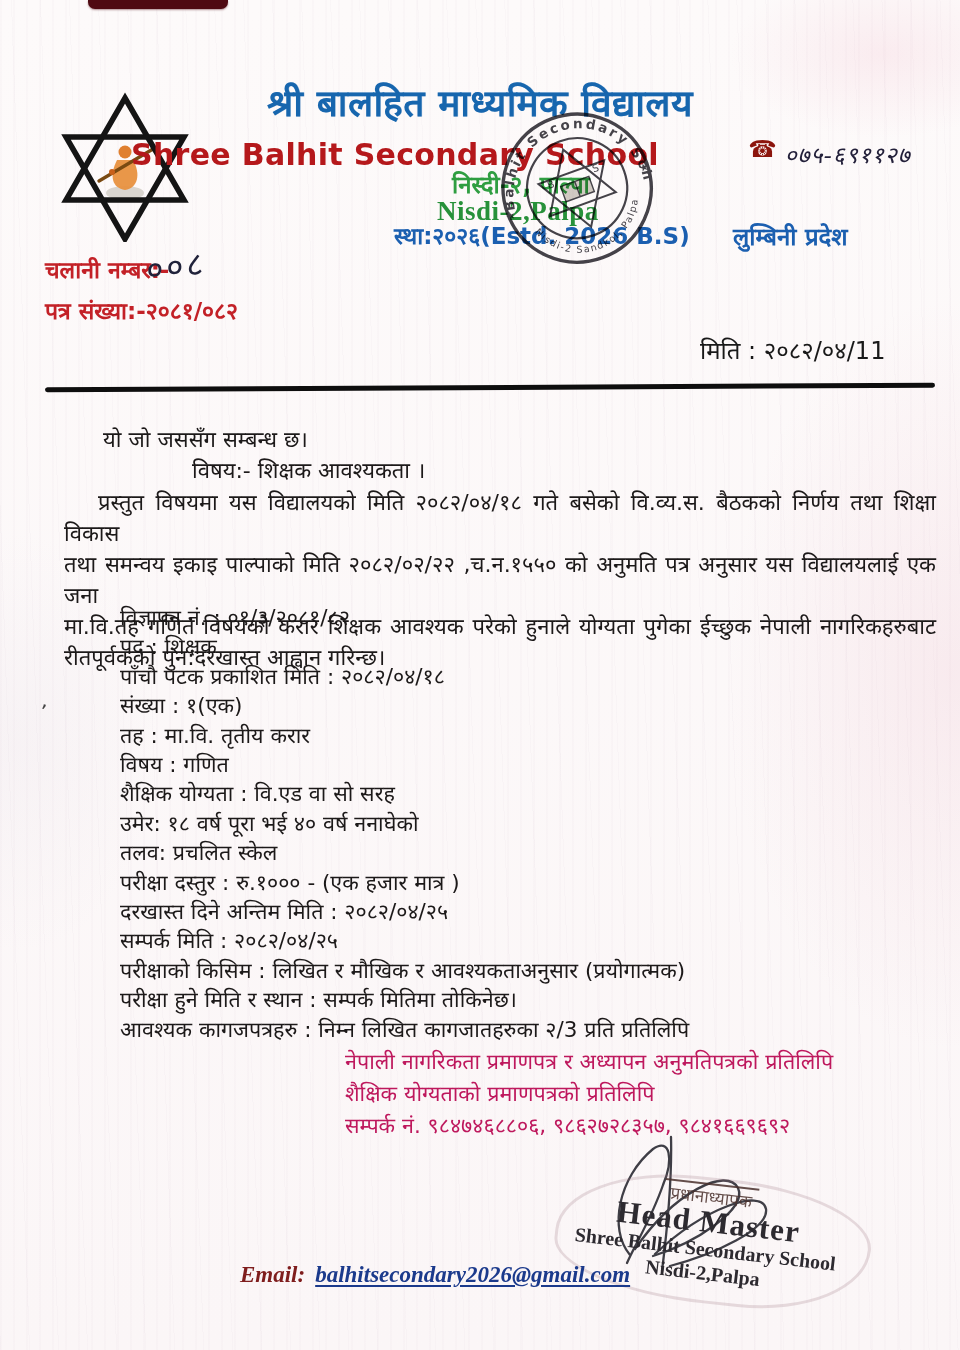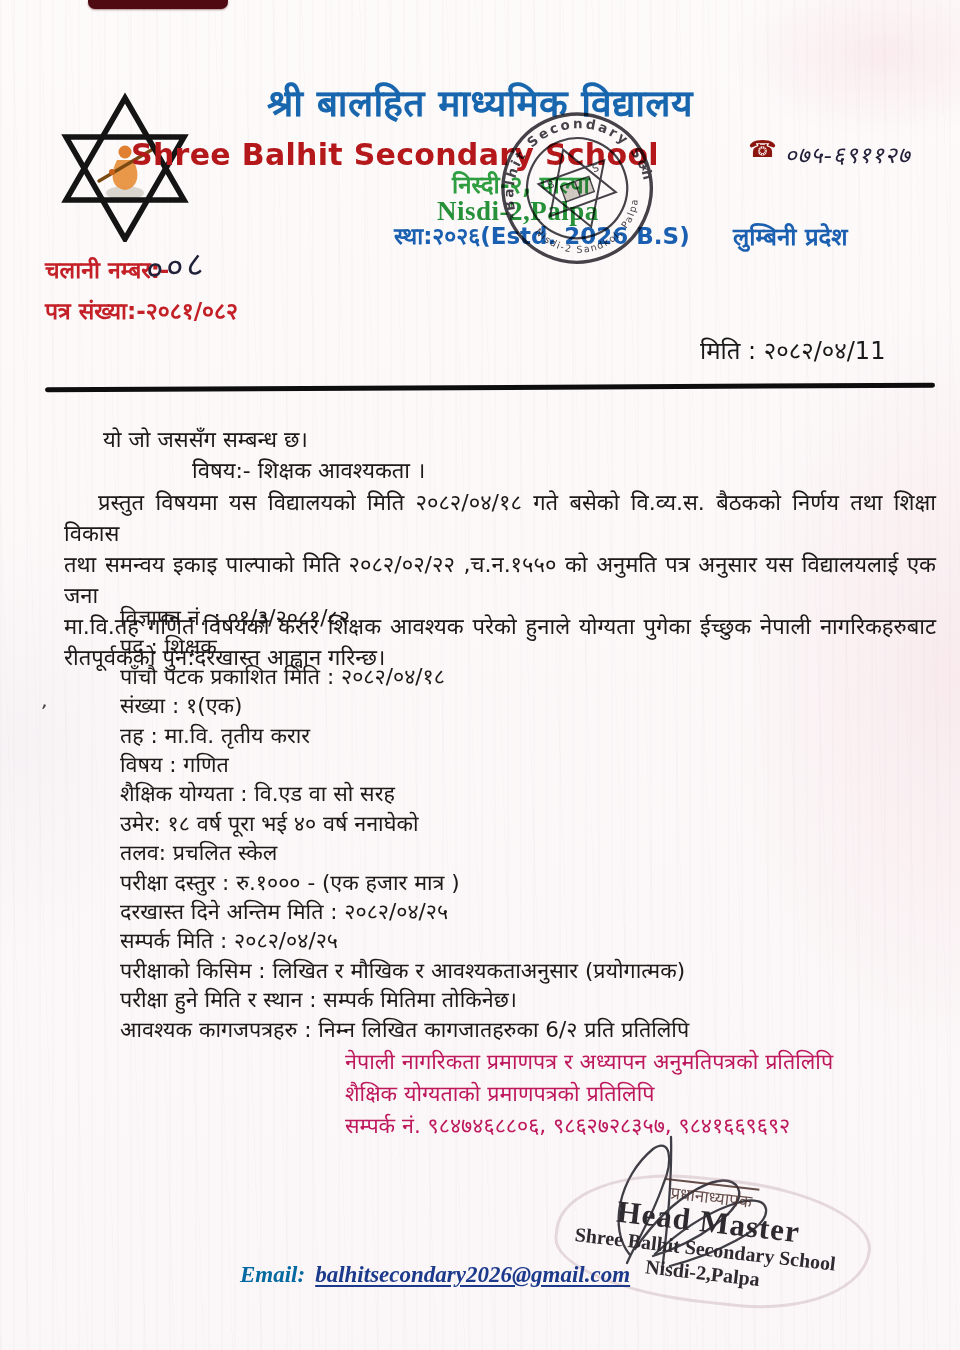--- a/index.html
+++ b/index.html
@@ -65,21 +65,21 @@
     color:#2d2a30;font-family:"Liberation Serif","DejaVu Serif",serif;}
   .stamp2 .np-title{display:inline-block;font-size:17px;color:#4a302c;
     border-top:2px solid #4a302c;padding:0 6px;margin-bottom:-14px;
     font-family:"DejaVu Sans",sans-serif;opacity:.85;}
   .stamp2 .hm{font-size:31px;font-weight:700;letter-spacing:1px;line-height:30px;}
   .stamp2 .org{font-size:20px;font-weight:700;line-height:24px;}
   .stamp2 .place{font-size:20px;font-weight:700;line-height:24px;}
 
   .email-row{left:240px;top:1262px;font-size:23px;font-style:italic;font-weight:700;
     font-family:"Liberation Serif","DejaVu Serif",serif;}
-  .email-label{color:#0369a1;margin-right:10px;}
+  .email-label{color:#7f1d1d;margin-right:10px;}
   .email-link{color:#1b3a8c;text-decoration:underline;text-underline-offset:3px;cursor:pointer;}
 </style>
 </head>
 <body>
 
 <div class="paper"></div>
 
 <div class="abs top-mark"></div>
 
 <svg class="abs logo" width="140" height="150" viewBox="0 0 140 150">
@@ -152,21 +152,21 @@
   <div>तह : मा.वि. तृतीय करार</div>
   <div>विषय : गणित</div>
   <div>शैक्षिक योग्यता : वि.एड वा सो सरह</div>
   <div>उमेर: १८ वर्ष पूरा भई ४० वर्ष ननाघेको</div>
   <div>तलव: प्रचलित स्केल</div>
   <div>परीक्षा दस्तुर : रु.१००० - (एक हजार मात्र )</div>
   <div>दरखास्त दिने अन्तिम मिति  : २०८२/०४/२५</div>
   <div>सम्पर्क मिति : २०८२/०४/२५</div>
   <div>परीक्षाको किसिम : लिखित र मौखिक र आवश्यकताअनुसार (प्रयोगात्मक)</div>
   <div>परीक्षा हुने मिति र स्थान : सम्पर्क मितिमा तोकिनेछ।</div>
-  <div>आवश्यक कागजपत्रहरु : निम्न लिखित कागजातहरुका 6/२ प्रति प्रतिलिपि</div>
+  <div>आवश्यक कागजपत्रहरु : निम्न लिखित कागजातहरुका २/3 प्रति प्रतिलिपि</div>
 </div>
 
 <div class="abs docs np">
   <div>नेपाली नागरिकता प्रमाणपत्र र अध्यापन अनुमतिपत्रको प्रतिलिपि</div>
   <div>शैक्षिक योग्यताको प्रमाणपत्रको प्रतिलिपि</div>
   <div>सम्पर्क नं. ९८४७४६८८०६, ९८६२७२८३५७, ९८४१६६९६९२</div>
 </div>
 
 <div class="abs margin-tick">’</div>
 

